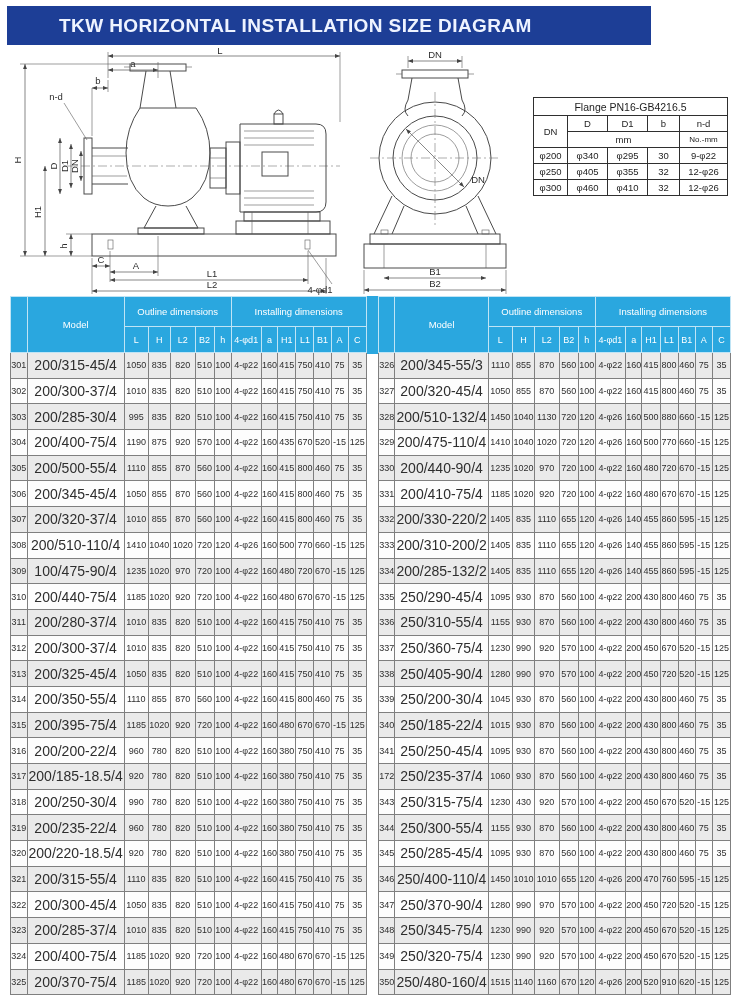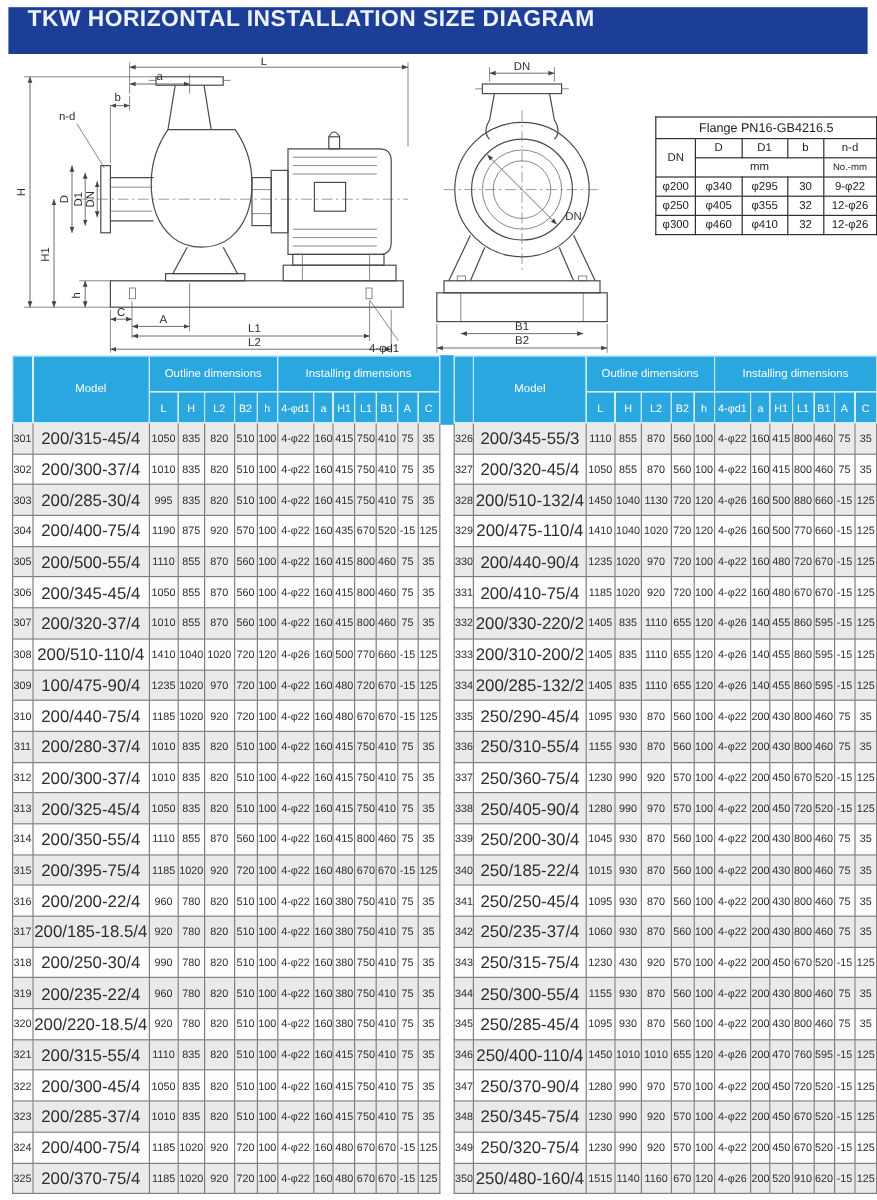--- a/index.html
+++ b/index.html
@@ -1,34 +1,34 @@
 <!DOCTYPE html>
 <html style="--banner: #1d3e96; --hdr: #2aa7df;"><head>
 <meta charset="utf-8">
 <style>
   :root{ --banner:#1d3e96; --hdr:#2aa7df; }
   html,body{margin:0;padding:0;background:#fff;}
   body{width:731px;height:1000px;font-family:"Liberation Sans",sans-serif;}
   .page{position:relative;width:731px;height:1000px;background:#fff;overflow:hidden;}
 
-  .banner{position:absolute;left:7px;top:6px;width:716px;height:39px;background:var(--banner);
-          display:flex;align-items:flex-start;}
+  .banner{position:absolute;left:7px;top:6px;width:608px;height:39px;background:var(--banner);
+          display:flex;align-items:center;padding-left:36px;}
   .banner h1{color:#eef3ff;font-size:19px;font-weight:700;margin:0 0 0 16px;letter-spacing:.4px;}
 
   .drawings{position:absolute;left:0;top:48px;width:731px;height:247px;}
   .drawings svg{position:absolute;}
   .svg-side{left:8px;top:0;}
   .svg-front{left:350px;top:2px;}
   .draw{stroke:#4a4a4a;stroke-width:1;fill:none;}
   .thin{stroke:#5a5a5a;stroke-width:.6;fill:none;}
   .dim{stroke:#555;stroke-width:.7;fill:none;}
   .ctr{stroke:#777;stroke-width:.6;fill:none;stroke-dasharray:9 3 2 3;}
   .lbl{font-family:"Liberation Sans",sans-serif;font-size:9.5px;fill:#2e2e2e;}
 
-  .flange-wrap{position:absolute;left:546px;top:49px;}
+  .flange-wrap{position:absolute;left:533px;top:49px;}
   table.flange{border-collapse:collapse;background:#fff;color:#1d1d1d;}
   .flange td{border:1px solid #2f2f2f;text-align:center;font-size:9.5px;padding:1px 3px;height:13px;}
   .flange .ft-title{font-size:10.5px;height:15px;}
   .flange .ft-unit-nd{font-size:8px;}
 
   .tables{position:absolute;left:10px;top:296px;display:flex;align-items:flex-start;}
   table.spec{border-collapse:collapse;table-layout:fixed;border:1.5px solid #3a3a3a;}
   .spec th{background:var(--hdr);color:#fff;font-weight:400;border:1px solid #bfe4f5;
            font-size:9.5px;padding:0;overflow:hidden;white-space:nowrap;}
   .spec tr.group-row th{height:29px;}
@@ -1008,21 +1008,21 @@
             <td class="c6">100</td>
             <td class="c7">4-φ22</td>
             <td class="c8">200</td>
             <td class="c9">430</td>
             <td class="c10">800</td>
             <td class="c11">460</td>
             <td class="c12">75</td>
             <td class="c13">35</td>
           </tr>
           <tr>
-            <td class="c0">342</td>
+            <td class="c0">172</td>
             <td class="c1">250/235-37/4</td>
             <td class="c2">1060</td>
             <td class="c3">930</td>
             <td class="c4">870</td>
             <td class="c5">560</td>
             <td class="c6">100</td>
             <td class="c7">4-φ22</td>
             <td class="c8">200</td>
             <td class="c9">430</td>
             <td class="c10">800</td>

